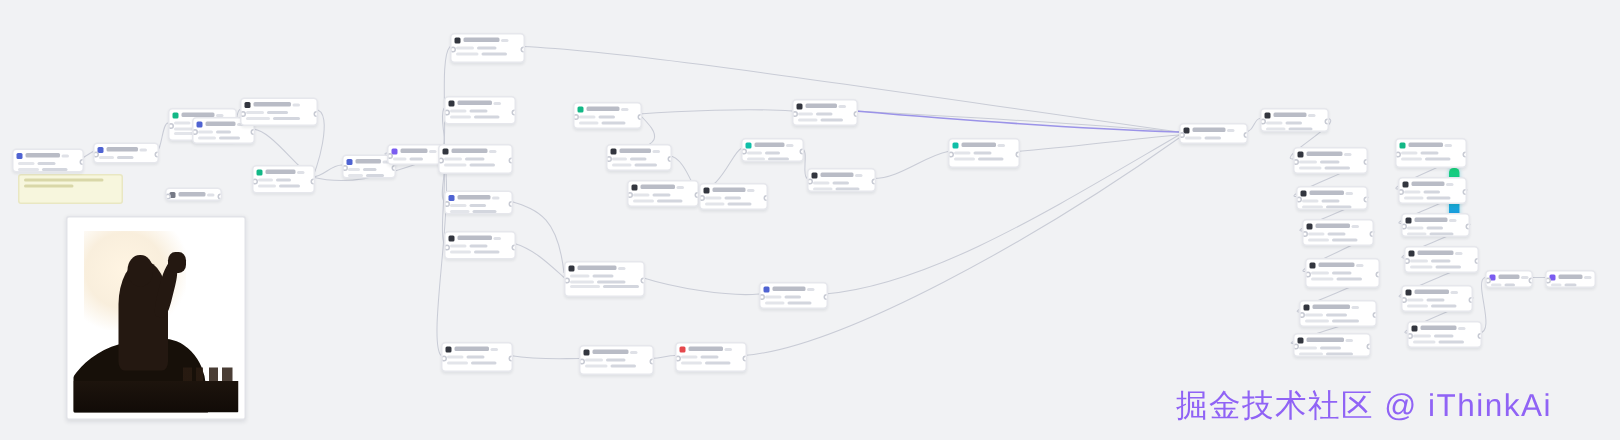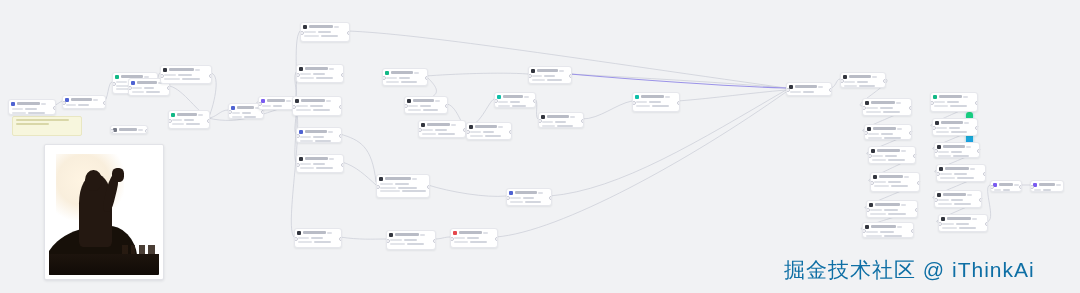--- a/index.html
+++ b/index.html
@@ -126,21 +126,21 @@
   #gradient-bar{
     position:absolute;
     border-radius:3px;
     background:linear-gradient(180deg,#18d07a 0%,#17c58e 30%,#18a8d6 70%,#1b8fe8 100%);
     box-shadow:0 0 3px rgba(25,170,200,.45);
   }
 
   
   #watermark{
     position:absolute;
-    color:#0369a1;
+    color:#8b5cf6;
     font-size:21px;
     letter-spacing:1px;
     white-space:nowrap;
     opacity:.95;
     user-select:none;
   }
   
   .ic-blue{background:#4f63d2;}
   .ic-purple{background:#7a5cf0;}
   .ic-green{background:#12b886;}

